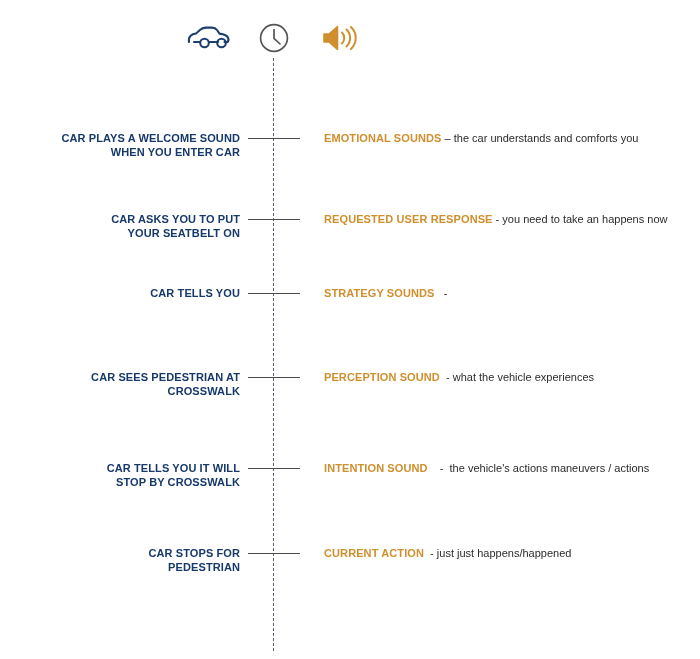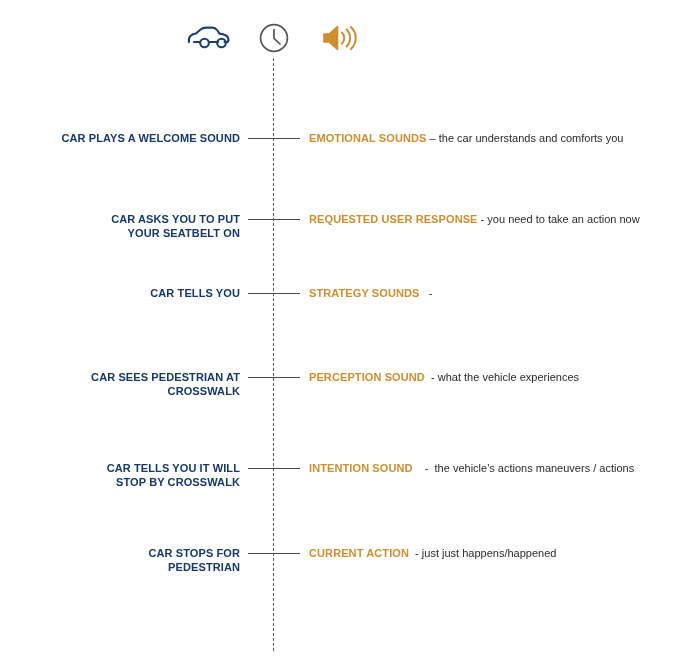--- a/index.html
+++ b/index.html
@@ -87,20 +87,21 @@
     position: absolute;
     left: 309px;
     top: 0;
     width: 380px;
     font-size: 11px;
     line-height: 14px;
   }
   .right-inline {
     display: block;
     white-space: nowrap;
+    margin-left: 15px;
   }
   .term {
     color: #cf8f2d;
     font-weight: bold;
     letter-spacing: 0.1px;
     text-transform: uppercase;
   }
   .sep {
     color: #2b2b2b;
     white-space: pre;
@@ -148,38 +149,39 @@
       </svg>
     </div>
 
   </div>
 
   <div class="axis"></div>
 
   <div class="row" style="top:131px;">
     <div class="left-label">
       <span class="ln">CAR PLAYS A WELCOME SOUND</span>
+      <span class="ln">WHEN YOU ENTER CAR</span>
     </div>
     <div class="connector"></div>
     <div class="right-block">
       <span class="right-inline">
         <span class="term">EMOTIONAL SOUNDS</span><span class="sep"> – </span><span class="desc">the car understands and comforts you</span>
       </span>
     </div>
   </div>
 
   <div class="row" style="top:212px;">
     <div class="left-label">
       <span class="ln">CAR ASKS YOU TO PUT</span>
       <span class="ln">YOUR SEATBELT ON</span>
     </div>
     <div class="connector"></div>
     <div class="right-block">
       <span class="right-inline">
-        <span class="term">REQUESTED USER RESPONSE</span><span class="sep"> - </span><span class="desc">you need to take an action now</span>
+        <span class="term">REQUESTED USER RESPONSE</span><span class="sep"> - </span><span class="desc">you need to take an happens now</span>
       </span>
     </div>
   </div>
 
   <div class="row" style="top:286px;">
     <div class="left-label">
       <span class="ln">CAR TELLS YOU</span>
     </div>
     <div class="connector"></div>
     <div class="right-block">

